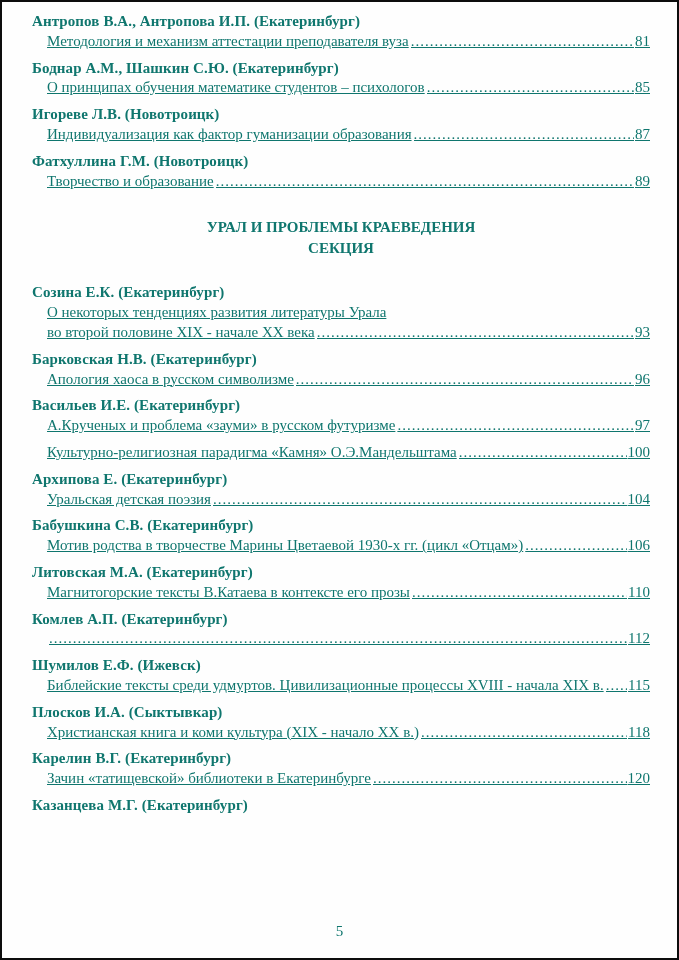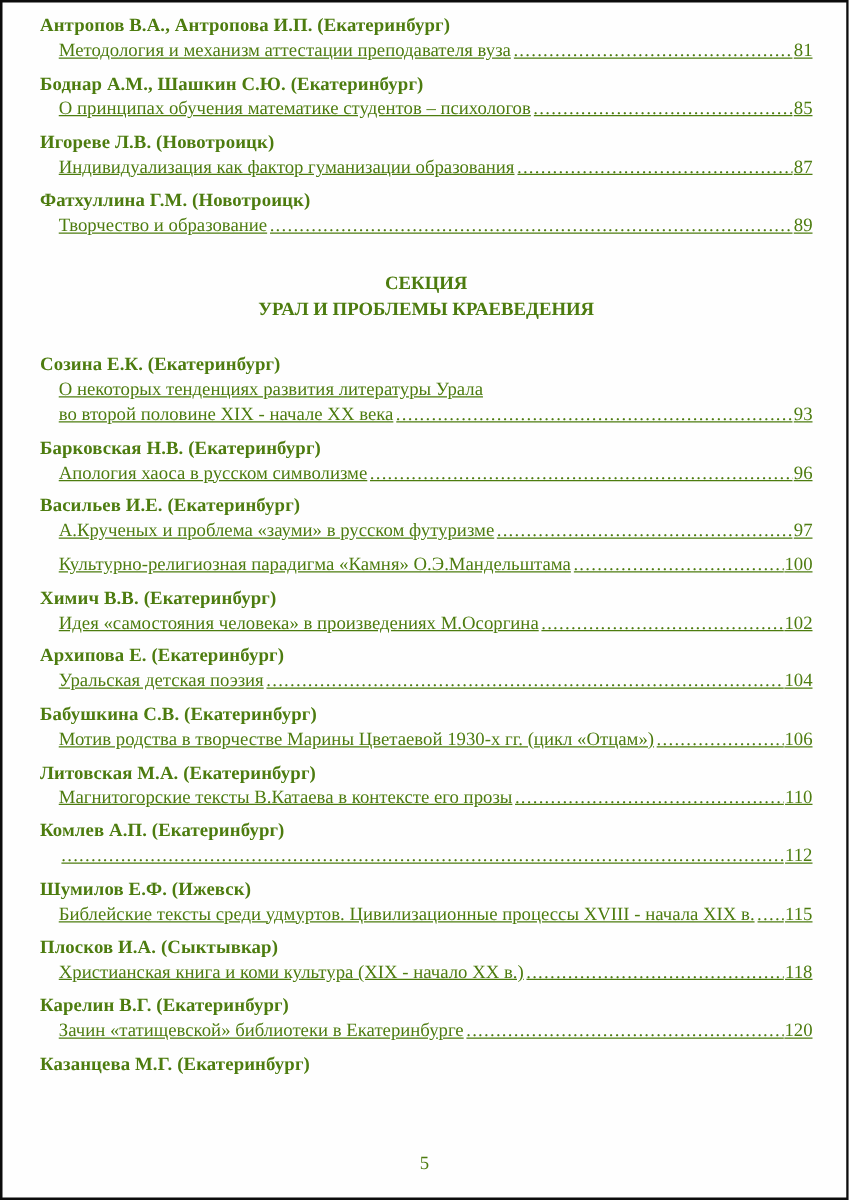--- a/index.html
+++ b/index.html
@@ -8,21 +8,21 @@
     background: #ffffff;
   }
   .page {
     position: relative;
     width: 679px;
     height: 960px;
     box-sizing: border-box;
     background: #fefefe;
     border: 2px solid #0d0d0d;
     font-family: "Liberation Serif", "DejaVu Serif", serif;
-    color: #4d7c0f;
+    color: #0f766e;
     overflow: hidden;
   }
   .content {
     padding: 10px 27px 0 30px;
     font-size: 15px;
     line-height: 1.32;
   }
   .entry {
     margin-bottom: 7px;
   }
@@ -118,22 +118,22 @@
             <div class="title-line">
               <span class="t">Творчество и образование</span>
               <span class="leader"></span>
               <span class="pg">89</span>
             </div>
           </div>
   </div>
 </div>
 
     <div class="section-heading">
+      <div>УРАЛ И ПРОБЛЕМЫ КРАЕВЕДЕНИЯ</div>
       <div>СЕКЦИЯ</div>
-      <div>УРАЛ И ПРОБЛЕМЫ КРАЕВЕДЕНИЯ</div>
     </div>
 
     <div id="entries-section">
   <div class="entry">
     <div class="authors">Созина Е.К. (Екатеринбург)</div>
     <div class="entry-body">
             <div class="title-line">
               <span class="t">О некоторых тенденциях развития литературы Урала</span>
             </div>
             <div class="title-line">
@@ -169,30 +169,20 @@
   <div class="entry">
     <div class="entry-body">
             <div class="title-line">
               <span class="t">Культурно-религиозная парадигма «Камня» О.Э.Мандельштама</span>
               <span class="leader"></span>
               <span class="pg">100</span>
             </div>
           </div>
   </div>
 
-  <div class="entry">
-    <div class="authors">Химич В.В. (Екатеринбург)</div>
-    <div class="entry-body">
-            <div class="title-line">
-              <span class="t">Идея «самостояния человека» в произведениях М.Осоргина</span>
-              <span class="leader"></span>
-              <span class="pg">102</span>
-            </div>
-          </div>
-  </div>
 
   <div class="entry">
     <div class="authors">Архипова Е. (Екатеринбург)</div>
     <div class="entry-body">
             <div class="title-line">
               <span class="t">Уральская детская поэзия</span>
               <span class="leader"></span>
               <span class="pg">104</span>
             </div>
           </div>

